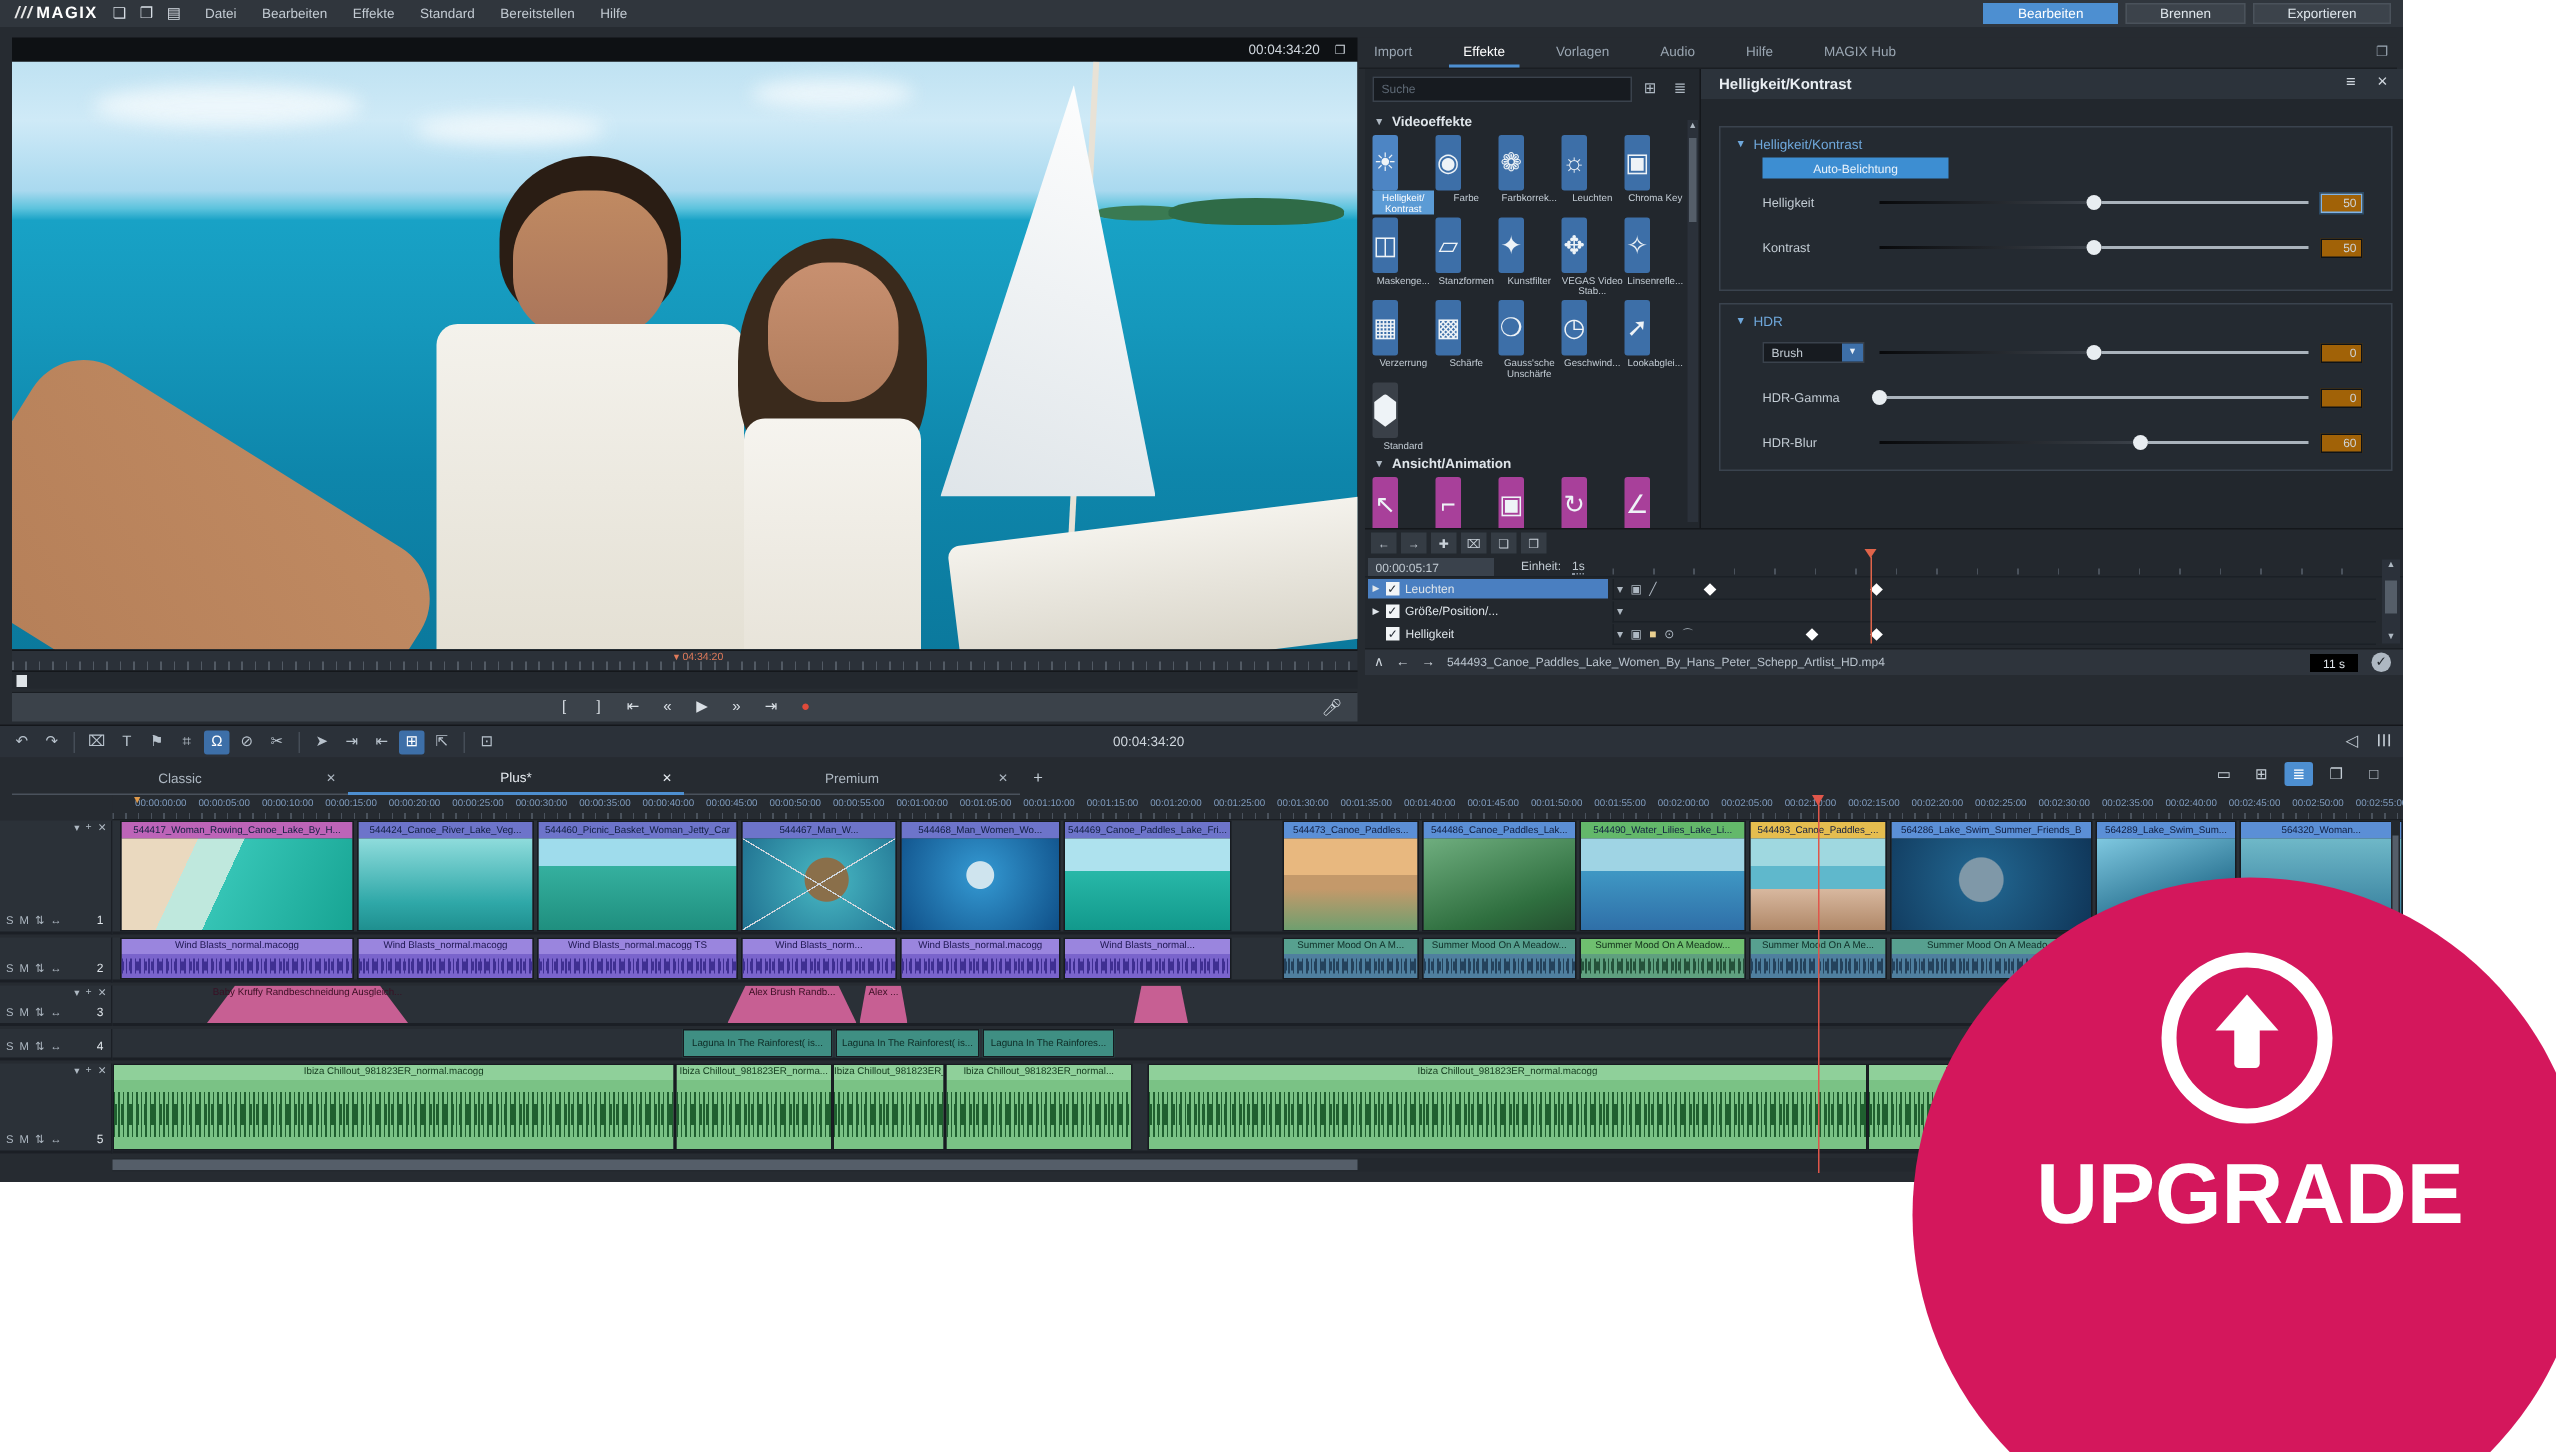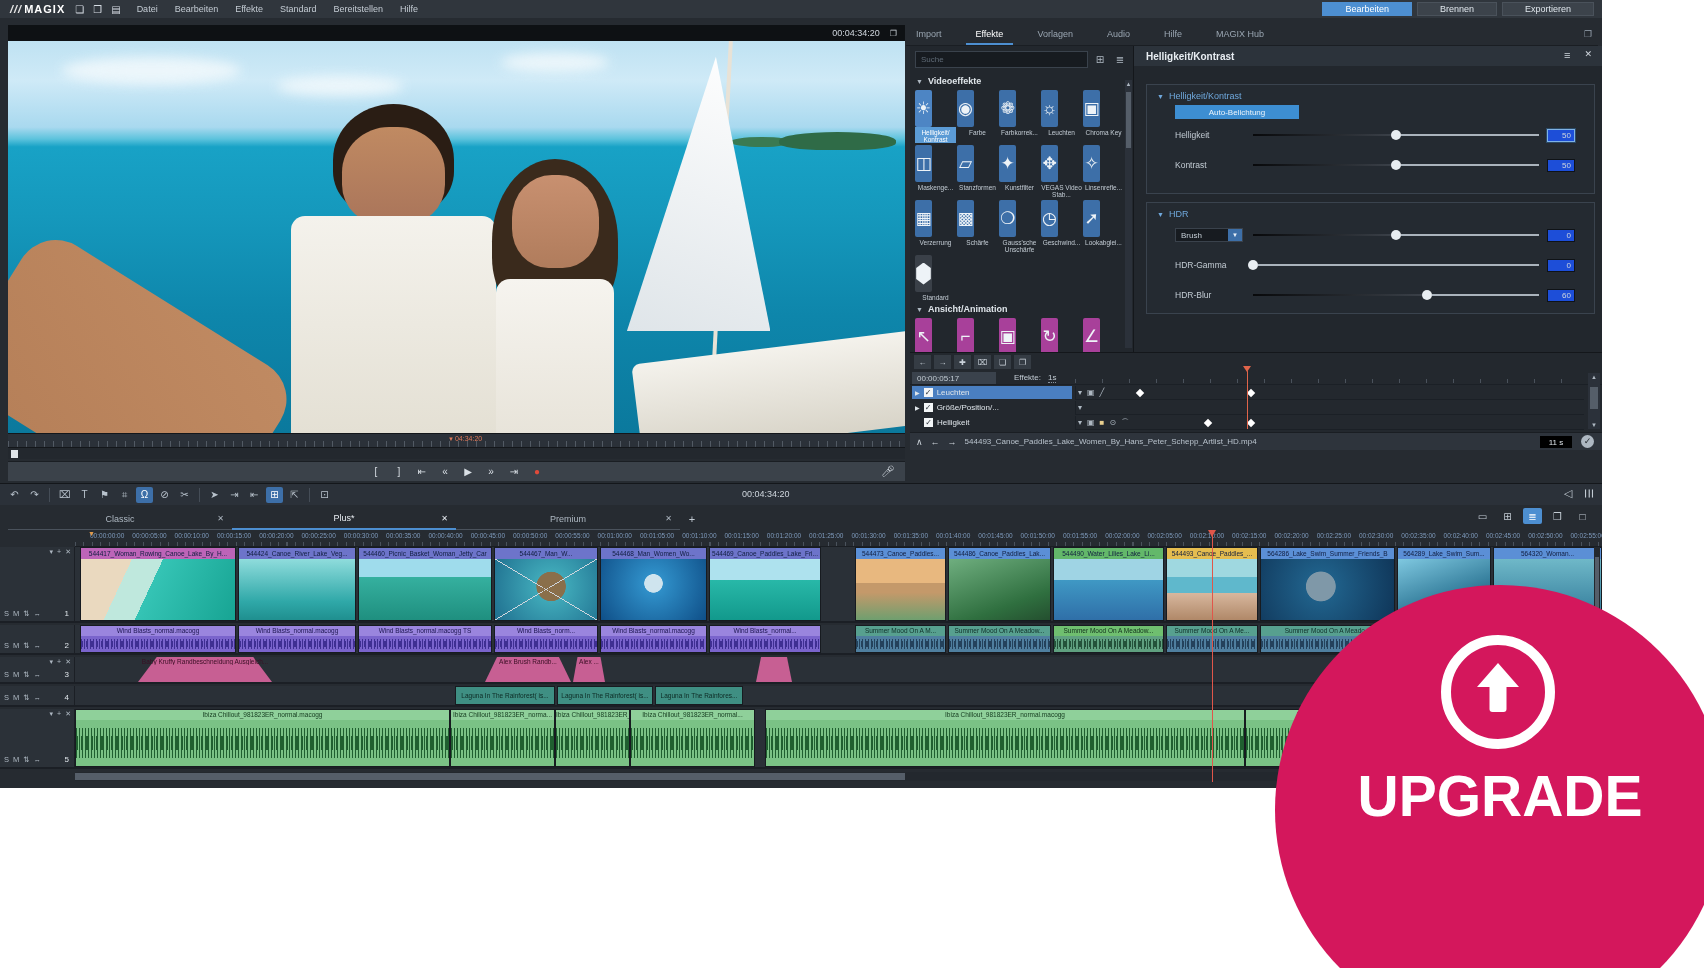--- a/index.html
+++ b/index.html
@@ -70,21 +70,21 @@
   .pt-icons{position:absolute;right:10px;top:3px;display:flex;gap:14px;color:#cfd6dd;font-size:11px;}
   .pgroup{position:absolute;left:12px;width:449px;border:1px solid #3a434e;background:#242a31;}
   .pg-title{position:absolute;left:10px;top:6px;color:#6fa8dc;font-size:9px;display:flex;gap:5px;align-items:center;}
   .autobtn{position:absolute;left:28px;top:20px;width:124px;height:14px;background:#3d8ed2;color:#eaf3fb;font-size:8px;display:flex;align-items:center;justify-content:center;}
   .prow{position:absolute;left:28px;width:400px;height:16px;display:flex;align-items:center;}
   .plabel{width:78px;font-size:8.5px;color:#c3ccd4;}
   .ptrack{position:relative;flex:1;height:14px;margin-right:8px;}
   .ptrack .bar-l{position:absolute;left:0;top:6px;height:2px;background:linear-gradient(90deg,#08090b,#3a4048);}
   .ptrack .bar-r{position:absolute;right:0;top:6px;height:2px;background:#aab3bc;}
   .ptrack .thumbc{position:absolute;top:2px;width:10px;height:10px;border-radius:50%;background:#e8edf1;}
-  .pval{width:28px;height:13px;background:#1d4ed8;color:#cfd6dd;font-size:8px;display:flex;align-items:center;justify-content:flex-end;padding-right:3px;border:1px solid #0f1317;}
+  .pval{width:28px;height:13px;background:#a16207;color:#cfd6dd;font-size:8px;display:flex;align-items:center;justify-content:flex-end;padding-right:3px;border:1px solid #0f1317;}
   .pval.focused{border:1px solid #7fb2e5;outline:1px solid #2b4a66;}
   .pdrop{width:68px;height:14px;background:#171b20;border:1px solid #3a424c;display:flex;align-items:center;font-size:8px;color:#c3ccd4;margin-right:10px;}
   .pdrop span{flex:1;padding-left:5px;}
   .pdrop .darr{flex:none;width:14px;height:100%;background:#3d6fa8;color:#e8f0f8;display:flex;align-items:center;justify-content:center;font-size:6px;padding:0;}
   
   .kf{position:absolute;left:910px;top:352px;width:692px;height:80px;background:#23282e;border-top:1px solid #14171b;}
   .kf-toolbar{position:absolute;left:4px;top:2px;display:flex;gap:3px;}
   .kbtn{width:17px;height:14px;background:#353c44;color:#c9d1d9;font-size:8px;display:flex;align-items:center;justify-content:center;}
   .kf-head{position:absolute;left:0;top:18px;width:100%;height:14px;border-bottom:1px solid #1b2026;font-size:8px;color:#c3ccd4;}
   .kf-tc{position:absolute;left:2px;top:1px;width:84px;height:12px;background:#3a424c;display:flex;align-items:center;padding-left:5px;}
@@ -458,21 +458,21 @@
     <div class="kf-toolbar" id="kf-toolbar">
         <div class="kbtn">←</div>
         <div class="kbtn">→</div>
         <div class="kbtn">✚</div>
         <div class="kbtn">⌧</div>
         <div class="kbtn">❏</div>
         <div class="kbtn">❐</div>
       </div>
     <div class="kf-head">
       <div class="kf-tc">00:00:05:17</div>
-      <span class="kf-unit">Effekte:</span>
+      <span class="kf-unit">Einheit:</span>
       <span class="kf-unitval">1s</span>
       <div class="kf-rule"></div>
     </div>
     <div id="kf-rows">
         <div class="kf-row sel" style="top: 33px;">
           <div class="kf-keys">
             <div class="diamond" style="left: 61px;"></div>
             <div class="diamond" style="left: 172px;"></div>
           </div>
           <div class="kf-name">

